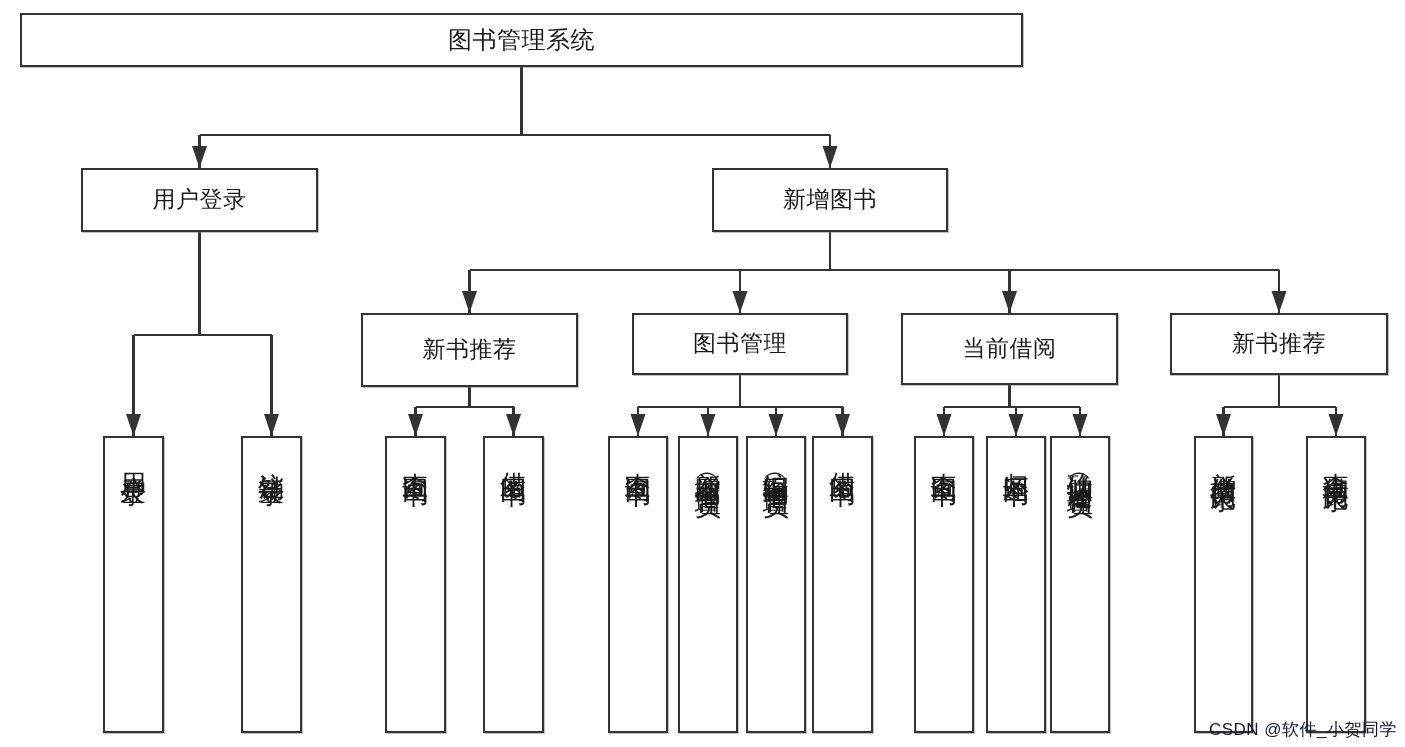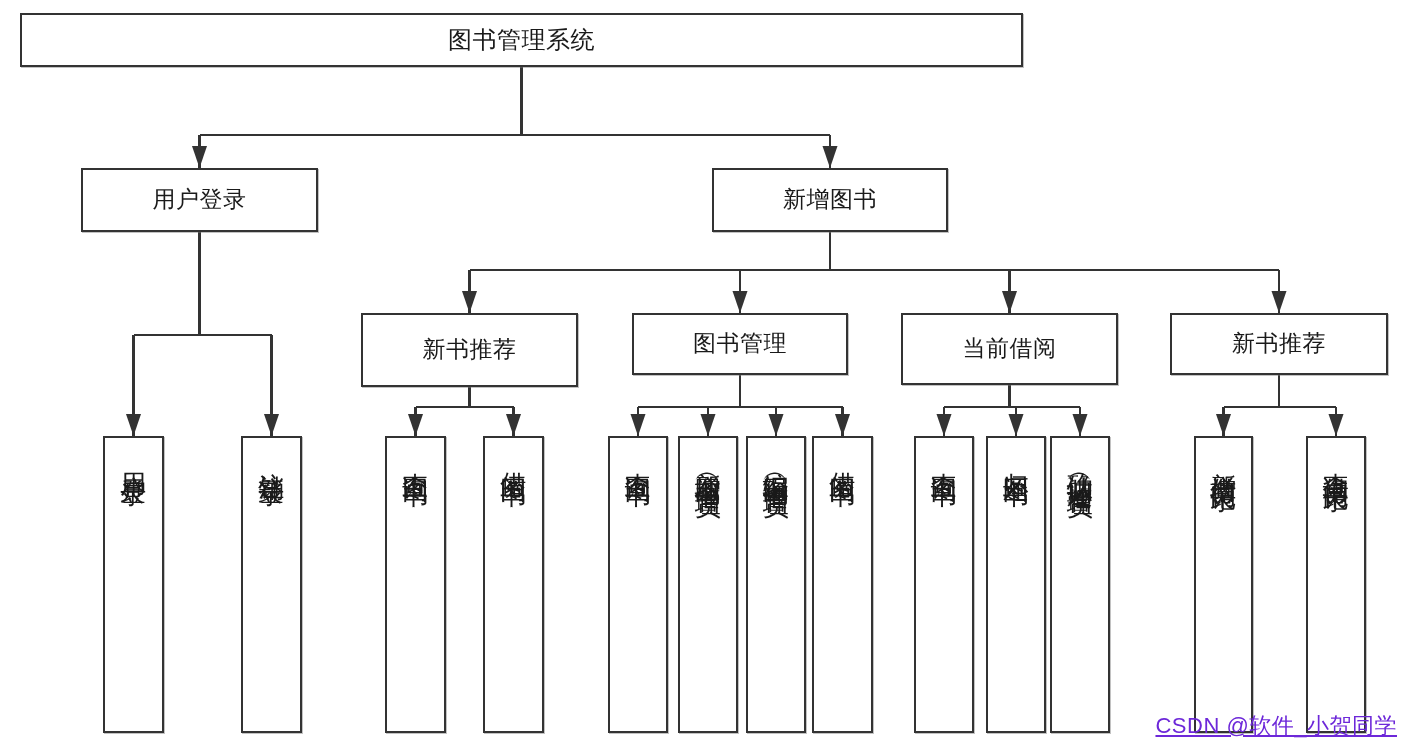--- a/index.html
+++ b/index.html
@@ -60,26 +60,25 @@
     text-orientation: upright;
     font-size: 26px;
     line-height: 1.02;
     letter-spacing: 3px;
     margin: 0 auto;
   }
   #watermark {
     position: absolute;
     right: 8px;
     bottom: 6px;
-    font-size: 22px;
-    color: #6d28d9;
+    font-size: 17px;
+    color: #0f172a;
     letter-spacing: 0.5px;
     z-index: 5;
     white-space: nowrap;
-    text-decoration: underline;
   }
 </style>
 </head>
 <body>
 
 <div id="canvas">
 
   <svg id="edges" viewBox="0 0 1405 747" xmlns="http://www.w3.org/2000/svg">
       <line x1="521.5" y1="67" x2="521.5" y2="135" stroke="#333333" stroke-width="2.6" shape-rendering="crispEdges"></line>
       <line x1="199.5" y1="135" x2="830" y2="135" stroke="#333333" stroke-width="2.6" shape-rendering="crispEdges"></line>

